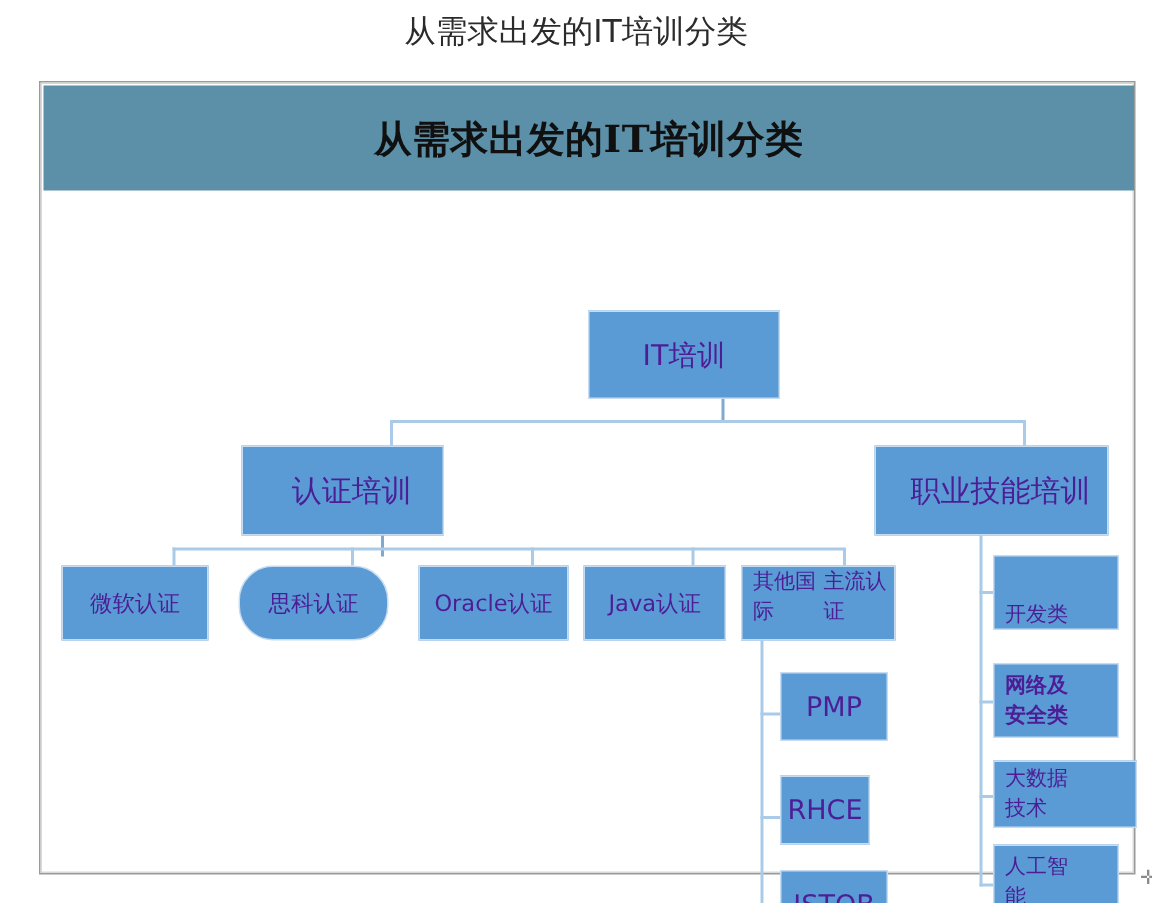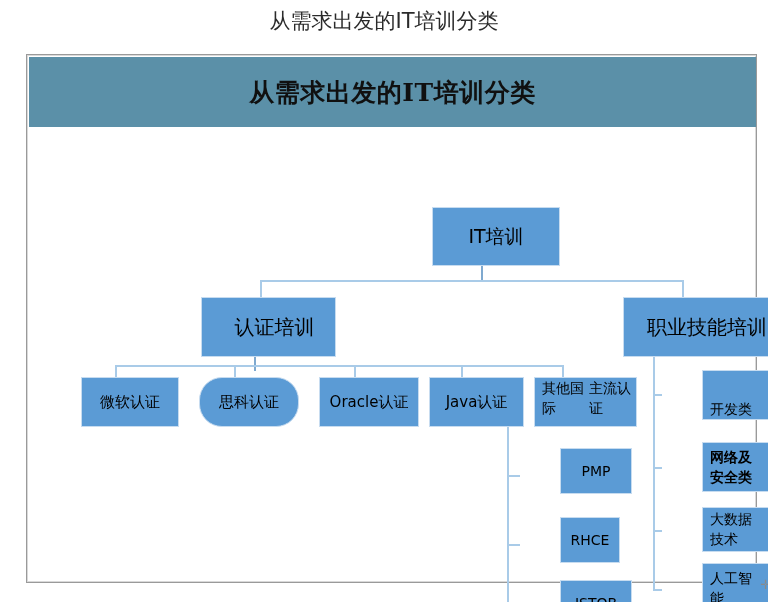--- a/index.html
+++ b/index.html
@@ -68,35 +68,34 @@
     width: 729px;
     height: 455px;
   }
 
   
   .node {
     position: absolute;
     background: #5b9bd5;
     border: 1px solid #c7dcf0;
     box-sizing: border-box;
-    color: #000000;
+    color: #4c1d95;
     font-family: "DejaVu Sans", "Liberation Sans", sans-serif;
     display: flex;
     align-items: center;
     box-sizing: border-box;
-    margin-left: 40px;
   }
   .node.center { justify-content: center; text-align: center; }
   .node.left   { justify-content: flex-start; text-align: left; padding-left: 7px; }
 
   .n-root       { font-size: 19px; }
   .n-branch     { font-size: 20px; padding-left: 12px; }
   .n-leaf       { font-size: 15px; }
   .n-smallleaf  { font-size: 14px; }
-  .n-subleaf    { font-size: 14px; }
+  .n-subleaf    { font-size: 18px; }
 
   
   .line {
     position: absolute;
     background: #a9cbe8;
   }
   .line.v { width: 2px; }
   .line.h { height: 2px; }
   .line.dark { background: #7fa9cf; }
 

